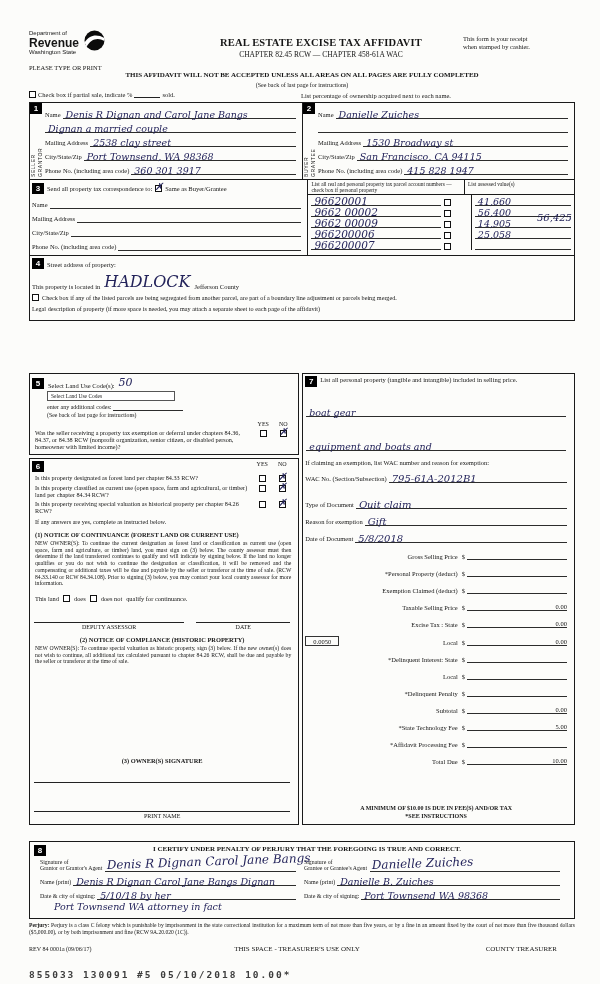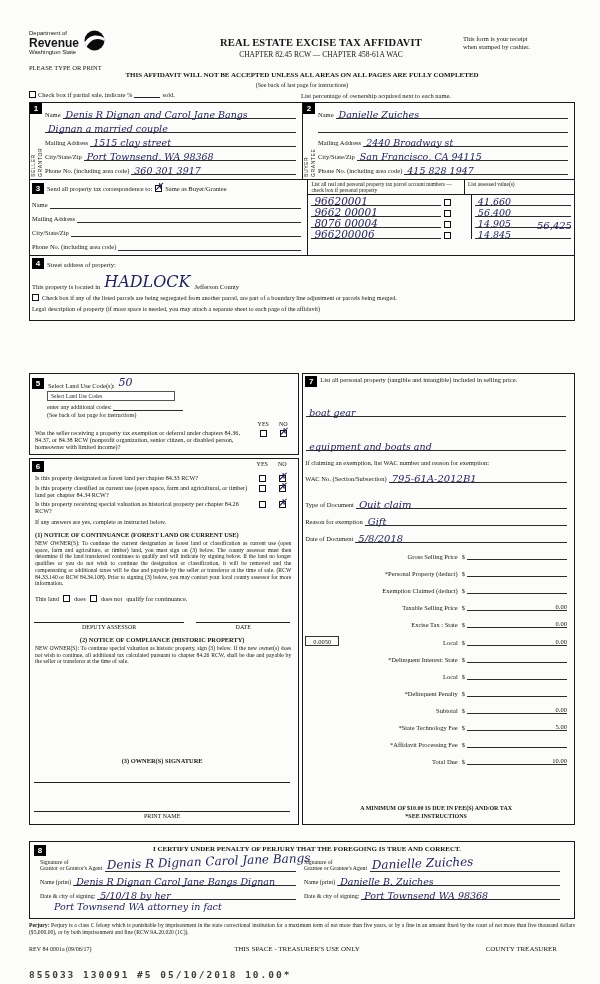--- a/index.html
+++ b/index.html
@@ -46,21 +46,21 @@
   .corr{display:flex;align-items:center;font-size:6.5px;gap:3px;padding:1px 0;}
   .parhdr{display:flex;font-size:5.4px;line-height:6px;border-bottom:1px solid #1a1a1a;}
   .ph1{flex:1.45;padding:1px 3px;border-right:1px solid #1a1a1a;}
   .ph2{flex:1;padding:1px 3px;}
   .prow{display:flex;align-items:flex-end;padding:0 0 0 3px;}
   .pnum{flex:1.45;display:flex;align-items:flex-end;gap:3px;padding-right:20px;border-right:1px solid #1a1a1a;}
   .pnum .line{height:11px;}
   .pnum .hw{font-size:10.5px;}
   .pval{flex:1;display:flex;align-items:flex-end;padding:0 3px;position:relative;}
   .pval .line{height:11px;}
-  .pval .extra{position:absolute;right:2px;bottom:8px;font-size:10px;}
+  .pval .extra{position:absolute;right:2px;bottom:16px;font-size:10px;}
   .r4{border-top:1px solid #1a1a1a;padding:2px 6px 8px 2px;}
   .located{display:flex;align-items:flex-end;font-size:6.5px;margin-top:2px;gap:4px;}
   .hadlock{font-size:16px;position:relative;top:1px;}
   .segrow{display:flex;align-items:center;gap:3px;font-size:6.2px;margin-top:4px;}
   .legal{font-size:6.2px;margin-top:4px;}
   
   .cols567{display:flex;margin-top:52px;height:452px;}
   .colL{width:49.5%;display:flex;flex-direction:column;}
   .colR{width:50.5%;padding-left:3px;display:flex;}
   .box{border:1px solid #1a1a1a;}
@@ -177,21 +177,21 @@
             </span>
         </div>
         <div class="field">
           <span class="line">
               <span class="hw">Dignan a married couple</span>
             </span>
         </div>
         <div class="field">
           <span class="flbl">Mailing Address</span>
           <span class="line">
-              <span class="hw">1515 clay street</span>
+              <span class="hw">2538 clay street</span>
             </span>
         </div>
         <div class="field">
           <span class="flbl">City/State/Zip</span>
           <span class="line">
               <span class="hw">Port Townsend, WA 98368</span>
             </span>
         </div>
         <div class="field">
           <span class="flbl">Phone No. (including area code)</span>
@@ -212,21 +212,21 @@
           <span class="line">
               <span class="hw">Danielle Zuiches</span>
             </span>
         </div>
         <div class="field">
             <span class="line"></span>
           </div>
         <div class="field">
           <span class="flbl">Mailing Address</span>
           <span class="line">
-              <span class="hw">2440 Broadway st</span>
+              <span class="hw">1530 Broadway st</span>
             </span>
         </div>
         <div class="field">
           <span class="flbl">City/State/Zip</span>
           <span class="line">
               <span class="hw">San Francisco, CA 94115</span>
             </span>
         </div>
         <div class="field">
           <span class="flbl">Phone No. (including area code)</span>
@@ -278,55 +278,68 @@
             </span>
           <span class="pval">
               <span class="line">
                 <span class="hw">41,660</span>
               </span>
             </span>
         </div>
         <div class="prow">
           <span class="pnum">
               <span class="line">
-                <span class="hw">9662 00001</span>
+                <span class="hw">9662 00002</span>
               </span>
               <span class="cb"></span>
             </span>
           <span class="pval">
               <span class="line">
                 <span class="hw">56,400</span>
               </span>
             </span>
         </div>
         <div class="prow">
           <span class="pnum">
               <span class="line">
-                <span class="hw">8076 00004</span>
+                <span class="hw">9662 00009</span>
               </span>
               <span class="cb"></span>
             </span>
           <span class="pval">
               <span class="line">
                 <span class="hw">14,905</span>
               </span>
             </span>
         </div>
         <div class="prow">
           <span class="pnum">
               <span class="line">
                 <span class="hw">966200006</span>
               </span>
               <span class="cb"></span>
             </span>
           <span class="pval">
               <span class="line">
-                <span class="hw">14,845</span>
+                <span class="hw">25,058</span>
               </span>
               <span class="hw extra">56,425</span>
+            </span>
+        </div>
+        <div class="prow">
+          <span class="pnum">
+              <span class="line">
+                <span class="hw">966200007</span>
+              </span>
+              <span class="cb"></span>
+            </span>
+          <span class="pval">
+              <span class="line">
+                <span class="hw"></span>
+              </span>
             </span>
         </div>
       </div>
     </div>
 
     <div class="r4">
       <div class="field" style="margin-top:0;">
         <span class="sn" style="margin-right:3px;">4</span>
         <span class="flbl">Street address of property:</span>
         <span style="flex:1;"></span>

